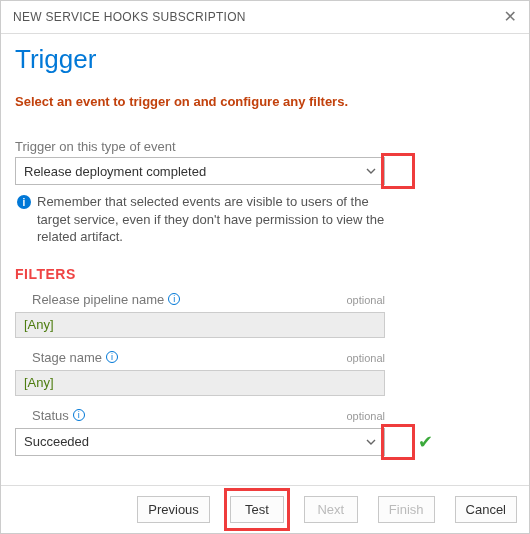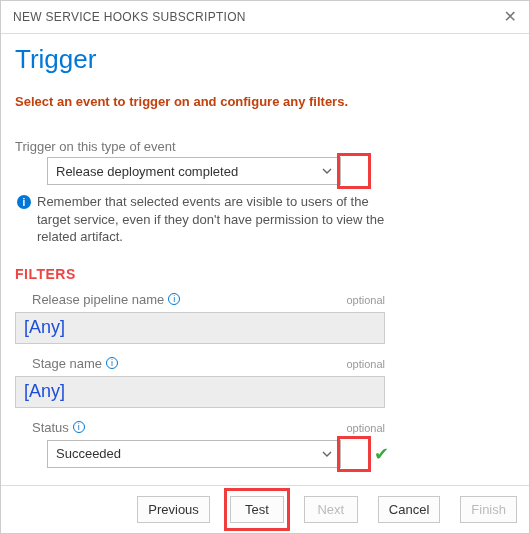--- a/index.html
+++ b/index.html
@@ -59,23 +59,22 @@
       justify-content: space-between;
       align-items: baseline;
       margin-left: 17px;
     }
     .optional-text {
       font-size: 11px;
       color: #999;
     }
     .select-wrap {
       position: relative;
-      width: 294px;
+      width: 370px;
       margin-bottom: 8px;
-      margin-left: 32px;
     }
     .select {
       width: 100%;
       height: 28px;
       border: 1px solid #bbb;
       background: #fff;
       padding: 0 28px 0 8px;
       font-size: 13px;
       color: #333;
       display: flex;
@@ -121,26 +120,26 @@
     }
     .filters-head {
       font-size: 14px;
       font-weight: bold;
       letter-spacing: 0.5px;
       color: #ef4444;
       margin-bottom: 10px;
     }
     .input {
       width: 370px;
-      height: 32px;
+      height: 26px;
       border: 1px solid #ccc;
       background: #ededed;
       padding: 0 8px;
-      font-size: 18px;
-      color: #1d4ed8;
+      font-size: 13px;
+      color: #4d7c0f;
       margin-bottom: 12px;
       display: flex;
       align-items: center;
       position: relative;
     }
     .help-icon {
       width: 12px; height: 12px;
       border-radius: 50%;
       border: 1px solid #0178d7;
       color: #0178d7;
@@ -277,15 +276,15 @@
   </div>
 </div>
 
 <div class="footer">
   <div class="btn">Previous</div>
   <div class="next-wrap">
     <div class="btn">Test</div>
     <div class="hb3"></div>
   </div>
   <div class="btn disabled">Next</div>
+  <div class="btn disabled">Finish</div>
   <div class="btn">Cancel</div>
-  <div class="btn disabled">Finish</div>
 </div>
 
 </body></html>

